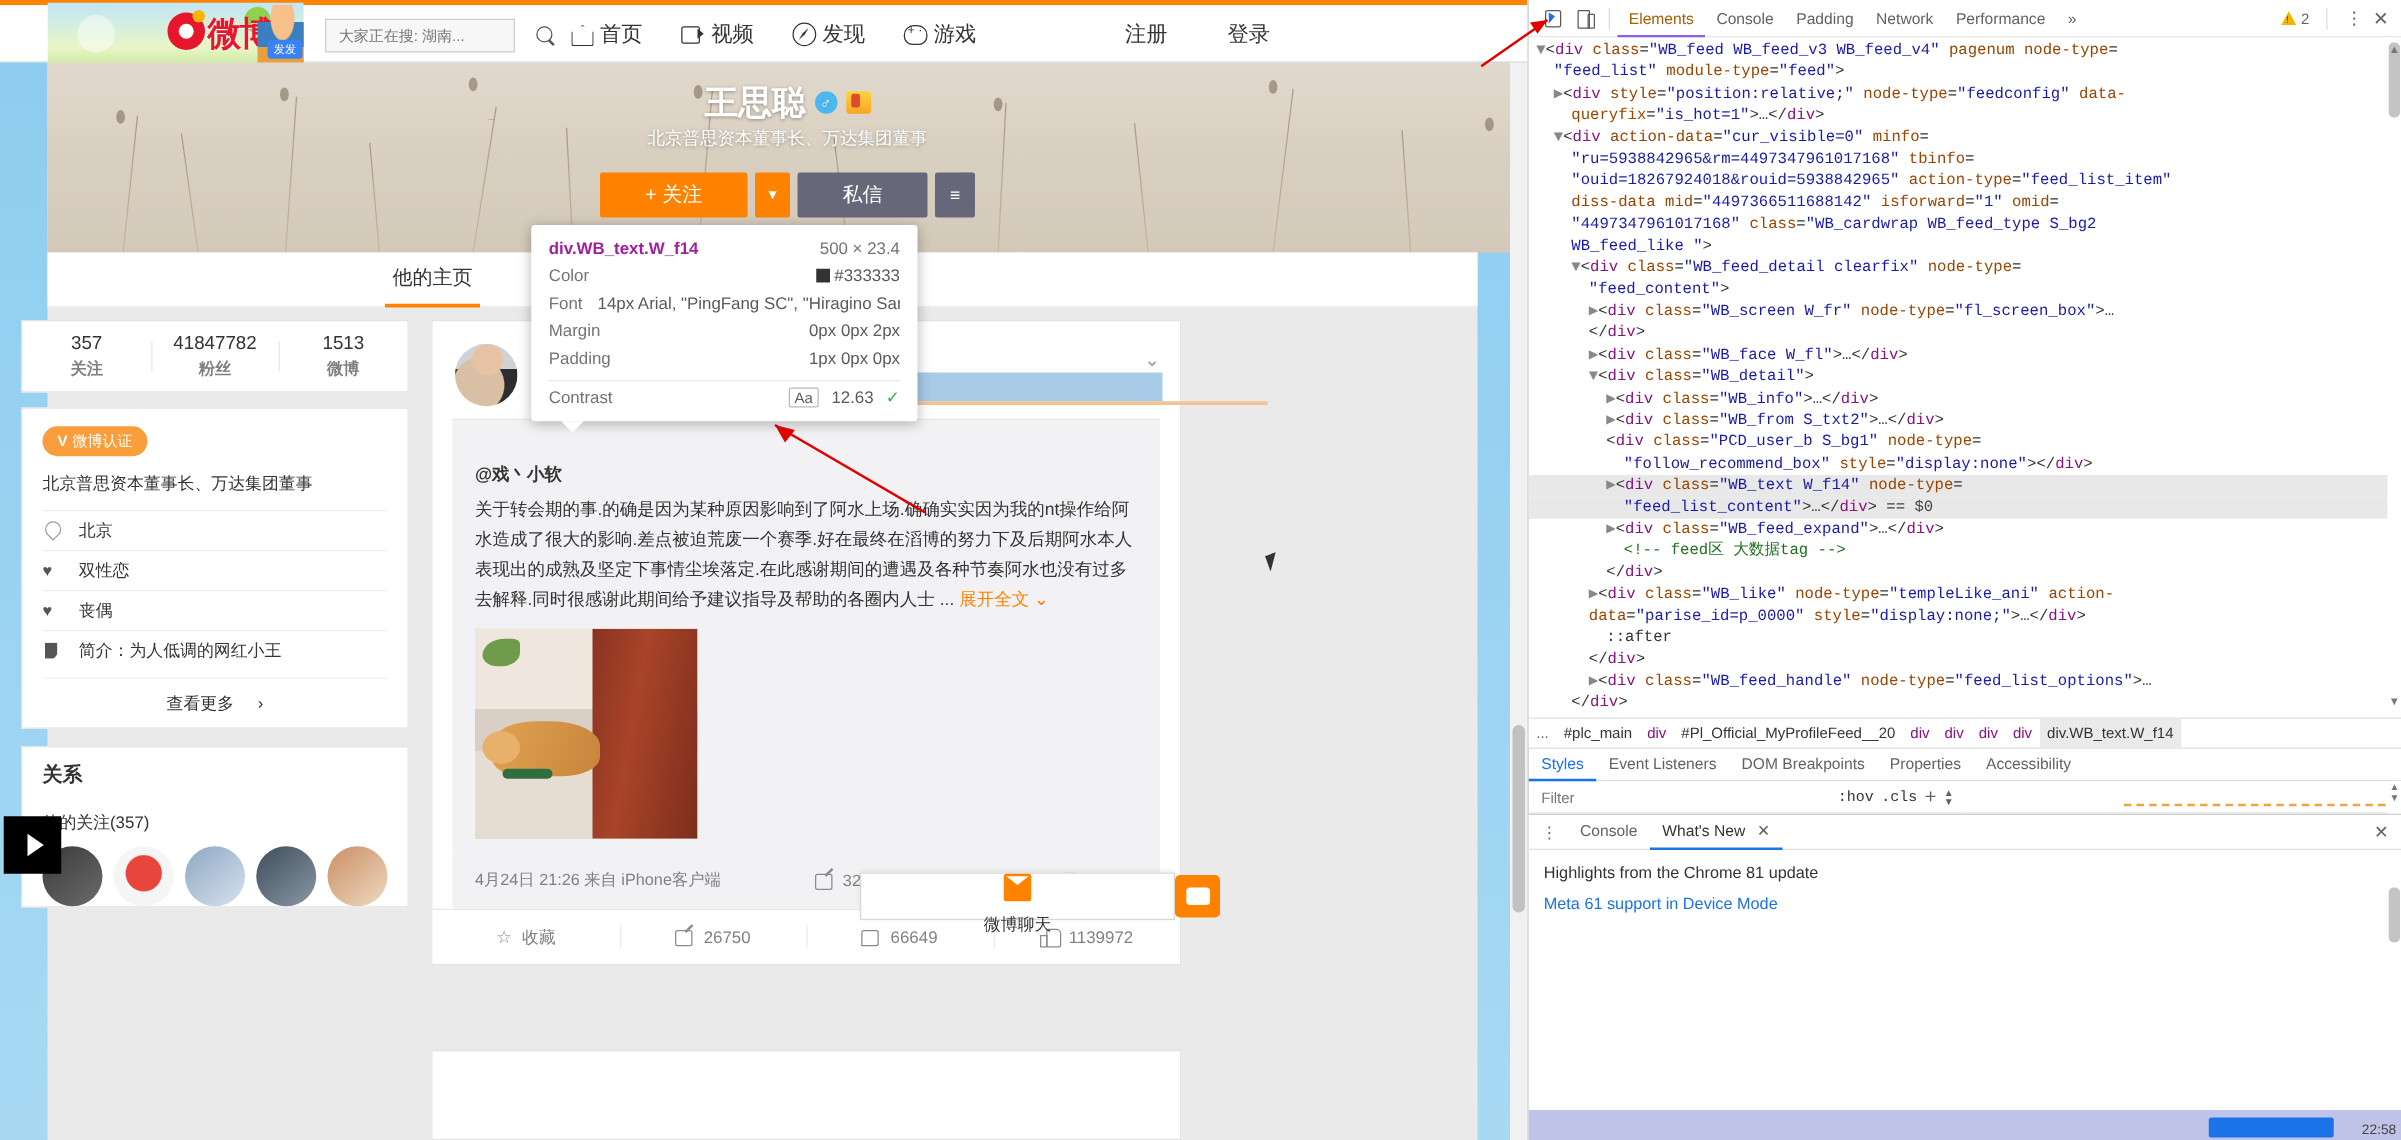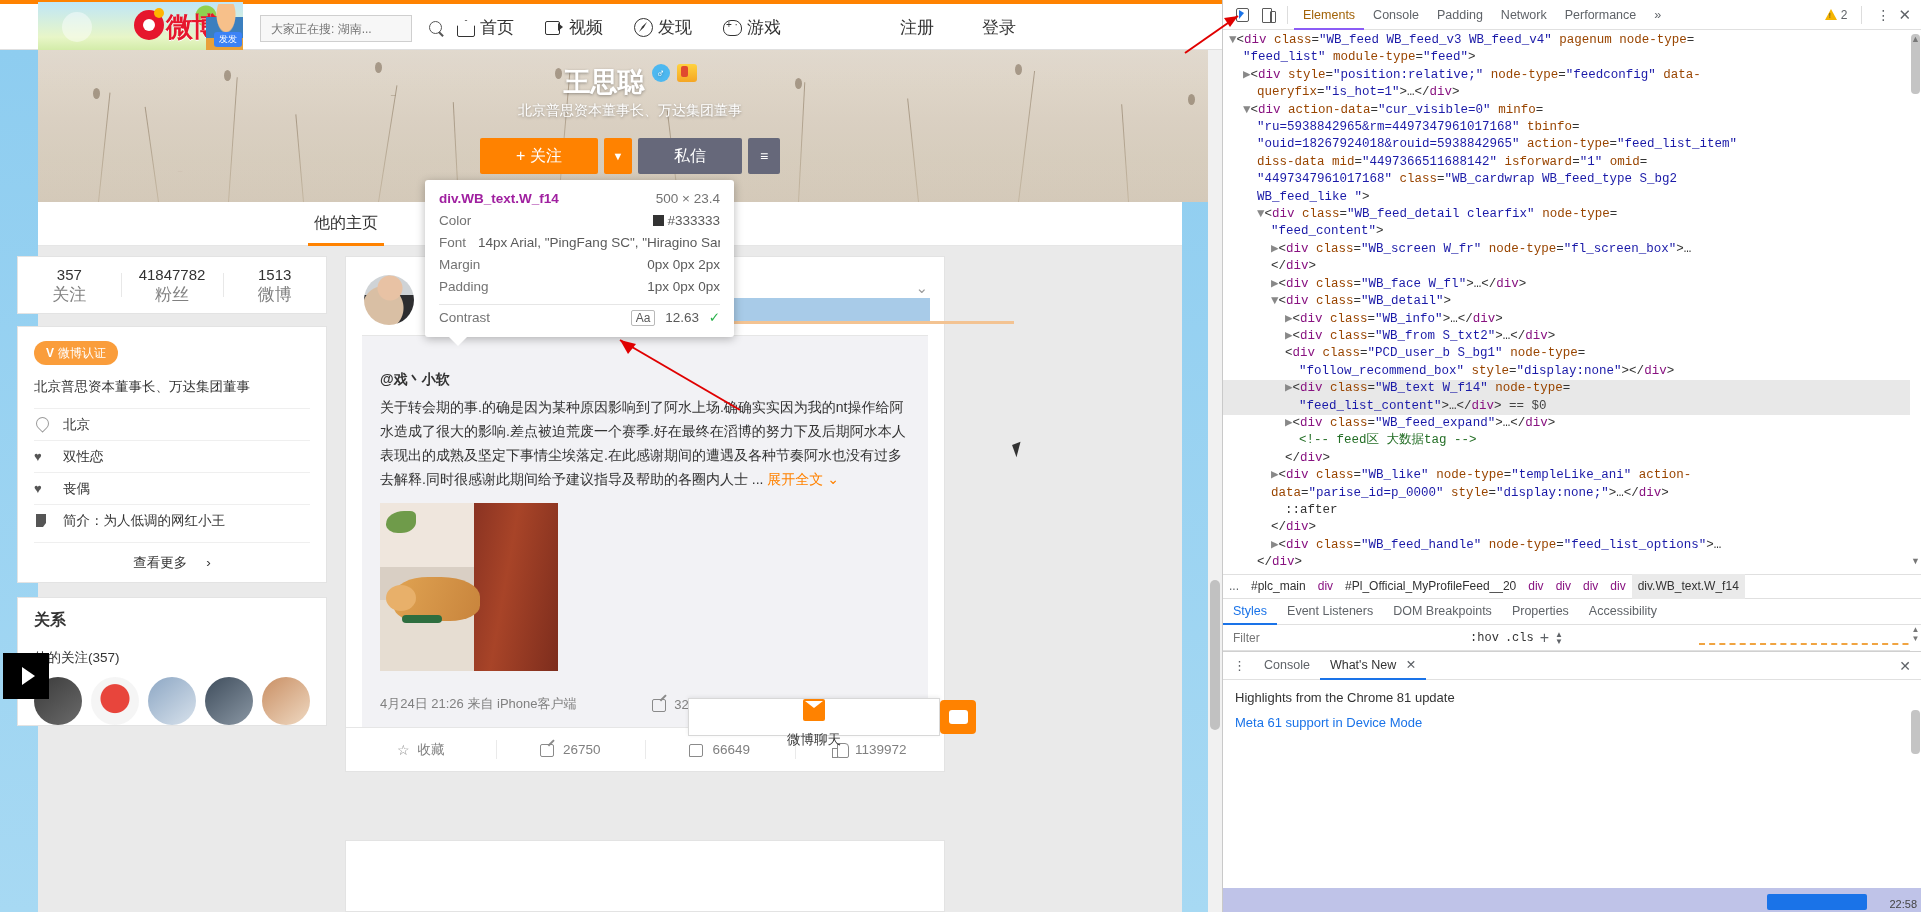--- a/index.html
+++ b/index.html
@@ -143,21 +143,21 @@
     background:linear-gradient(180deg,#8ecdf0,#a7d9f3);
   }
   .side-blue-r {
     position:absolute; left:1182px; top:50px; width:40px; height:862px;
     background:linear-gradient(180deg,#8ecdf0,#a7d9f3);
   }
 
   .pname {
     position:absolute; left:0; right:0; top:14px; text-align:center;
     color:#fff; font-size:27px; font-weight:700; text-shadow:0 1px 3px rgba(0,0,0,.35);
-    display:flex; justify-content:center; gap:7px;
+    display:flex; align-items:center; justify-content:center; gap:7px;
   }
   .badge-m {
     width:18px; height:18px; border-radius:50%; background:#4db8f0; color:#fff;
     font-size:12px; display:inline-flex; align-items:center; justify-content:center;
   }
   .badge-thumb {
     width:20px; height:18px; border-radius:3px;
     background:linear-gradient(180deg,#ffd23f,#f5a623);
     position:relative;
   }
@@ -203,21 +203,21 @@
   
   .card { background:#fff; border:1px solid #e3e3e3; }
   .lcol { position:absolute; left:17px; top:256px; width:310px; }
 
   .stats { display:flex; height:58px; align-items:center; }
   .stat { flex:1; text-align:center; position:relative; }
   .stat + .stat::before {
     content:""; position:absolute; left:0; top:8px; bottom:8px; width:1px; background:#e8e8e8;
   }
   .stat .num { font-size:15px; color:#333; line-height:20px; }
-  .stat .lbl { font-size:17px; color:#808080; line-height:20px; }
+  .stat .lbl { font-size:13px; color:#808080; line-height:20px;font-weight:bold; }
 
   .infocard { margin-top:12px; padding:14px 16px 0; }
   .vbadge {
     display:inline-flex; align-items:center; gap:4px; height:24px; padding:0 12px;
     background:#fa9d3b; color:#fff; border-radius:12px; font-size:12px;
   }
   .vbadge .v { font-weight:700; }
   .vtext { font-size:13.5px; color:#333; margin:13px 0 12px; }
   .inforow {
     display:flex; align-items:center; gap:14px; height:32px;

